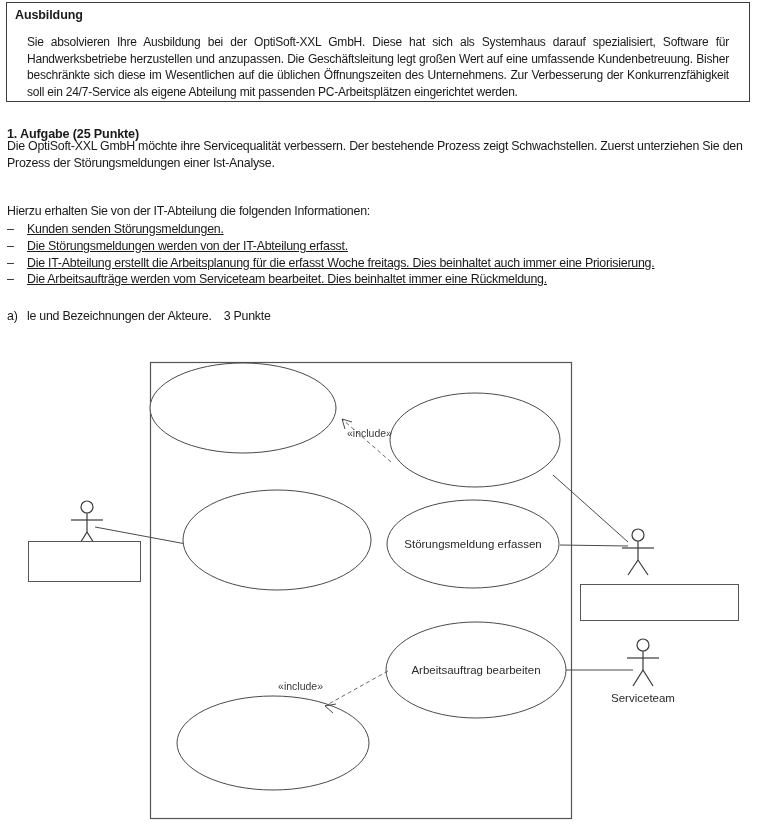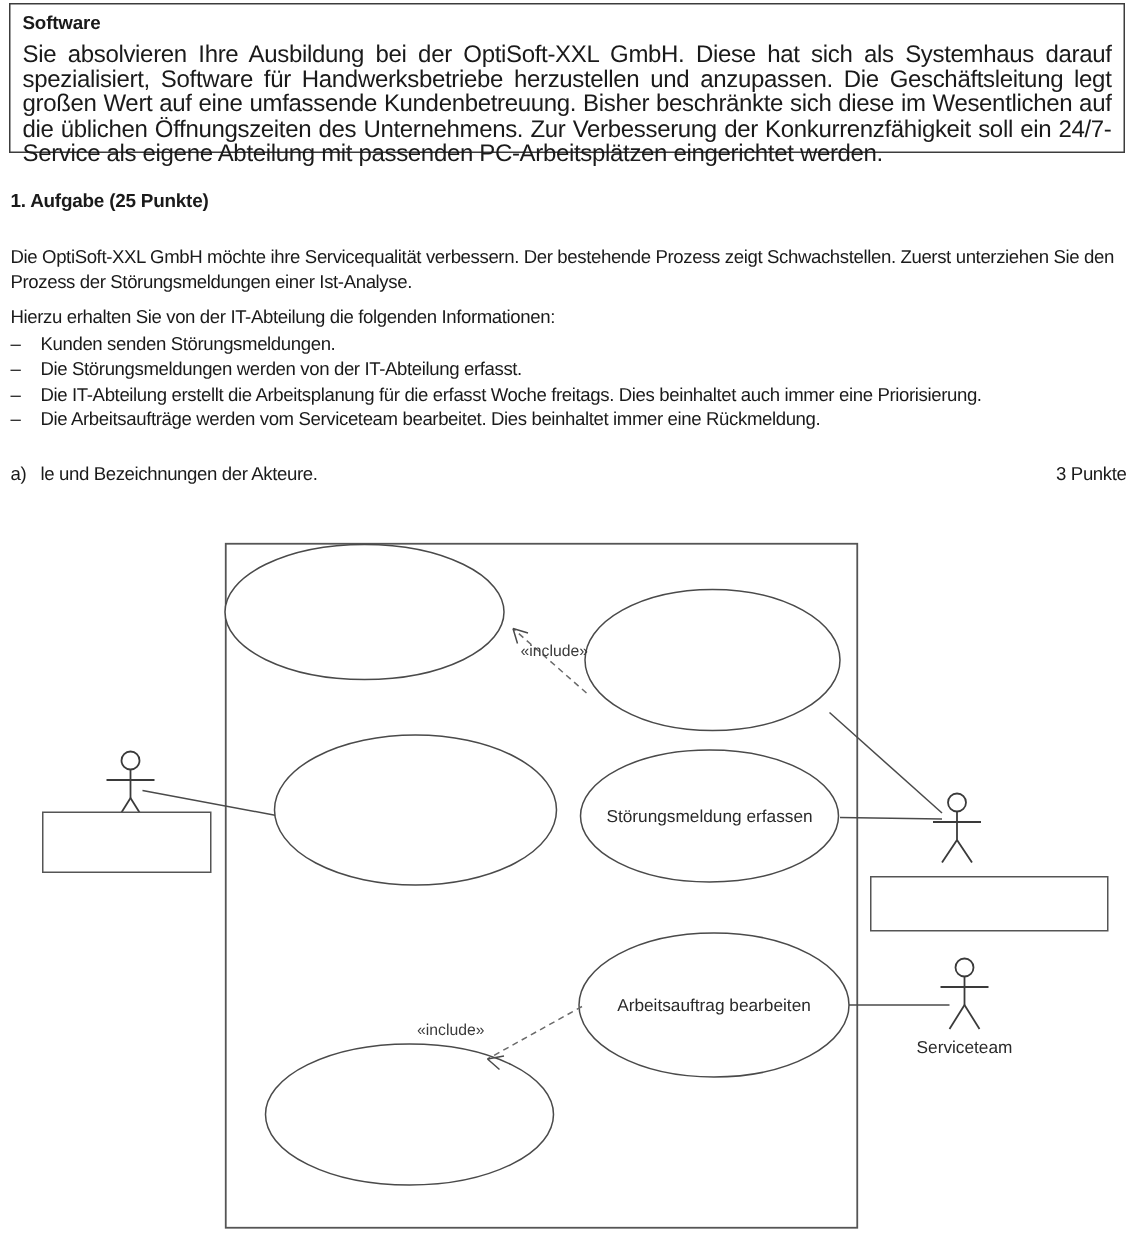--- a/index.html
+++ b/index.html
@@ -28,40 +28,40 @@
     padding: 5px 8px 4px 8px;
   }
   .situation-title {
     font-size: 12.5px;
     font-weight: bold;
     letter-spacing: -0.1px;
     margin: 0 0 7px 0;
     line-height: 14px;
   }
   .situation-text {
-    font-size: 16px;
+    font-size: 12px;
     line-height: 16.6px;
     letter-spacing: -0.22px;
     text-align: justify;
-    margin: 0;
+    margin: 12px;
   }
 
   
   .aufgabe-heading {
     position: absolute;
     left: 7px;
     top: 127px;
     font-size: 12.6px;
     font-weight: bold;
     letter-spacing: -0.15px;
   }
   .intro-para {
     position: absolute;
     left: 7px;
-    top: 163px;
+    top: 138px;
     width: 740px;
     font-size: 12.4px;
     line-height: 16.6px;
     letter-spacing: -0.25px;
   }
   .info-lead {
     position: absolute;
     left: 7px;
     top: 203px;
     font-size: 12.4px;
@@ -81,20 +81,21 @@
   .bullet-row {
     display: flex;
     align-items: flex-start;
   }
   .bullet-dash {
     width: 20px;
     flex: 0 0 20px;
   }
   .bullet-text {
     flex: 1 1 auto;
+    text-decoration: underline;
   }
 
   .task-a {
     position: absolute;
     left: 7px;
     top: 308px;
     width: 744px;
     font-size: 12.4px;
     line-height: 16.8px;
     letter-spacing: -0.25px;
@@ -105,21 +106,20 @@
   }
   .task-a-marker {
     width: 20px;
     flex: 0 0 20px;
   }
   .task-a-body {
     flex: 1 1 auto;
   }
   .task-a-line2 {
     display: flex;
-    justify-content: space-between;
   }
   .points {
     white-space: nowrap;
     padding-left: 12px;
   }
 
   
   .diagram {
     position: absolute;
     left: 0;
@@ -150,21 +150,21 @@
   .boundary { stroke: #555555; stroke-width: 1.2; fill: none; }
   .abox { stroke: #555555; stroke-width: 1; fill: #ffffff; }
   .dash { stroke: #6a6a6a; stroke-width: 1; fill: none; stroke-dasharray: 4 3; }
   .actor-ln { stroke: #3a3a3a; stroke-width: 1.2; fill: none; }
   .actor-head { stroke: #3a3a3a; stroke-width: 1.2; fill: #ffffff; }
 </style>
 </head>
 <body>
 
 <div class="situation-box">
-  <div class="situation-title">Software</div>
+  <div class="situation-title">Ausbildung</div>
   <div class="situation-text">Sie absolvieren Ihre Ausbildung bei der OptiSoft-XXL GmbH. Diese hat sich als Systemhaus darauf spezialisiert, Software für Handwerksbetriebe herzustellen und anzupassen. Die Geschäftsleitung legt großen Wert auf eine umfassende Kundenbetreuung. Bisher beschränkte sich diese im Wesentlichen auf die üblichen Öffnungszeiten des Unternehmens. Zur Verbesserung der Konkurrenzfähigkeit soll ein 24/7-Service als eigene Abteilung mit passenden PC-Arbeitsplätzen eingerichtet werden.</div>
 </div>
 
 <div class="aufgabe-heading">1. Aufgabe (25 Punkte)</div>
 
 <div class="intro-para">Die OptiSoft-XXL GmbH möchte ihre Servicequalität verbessern. Der bestehende Prozess zeigt Schwachstellen. Zuerst unterziehen Sie den Prozess der Störungsmeldungen einer Ist-Analyse.</div>
 
 <div class="info-lead">Hierzu erhalten Sie von der IT-Abteilung die folgenden Informationen:</div>
 
 <div class="bullet-list">

